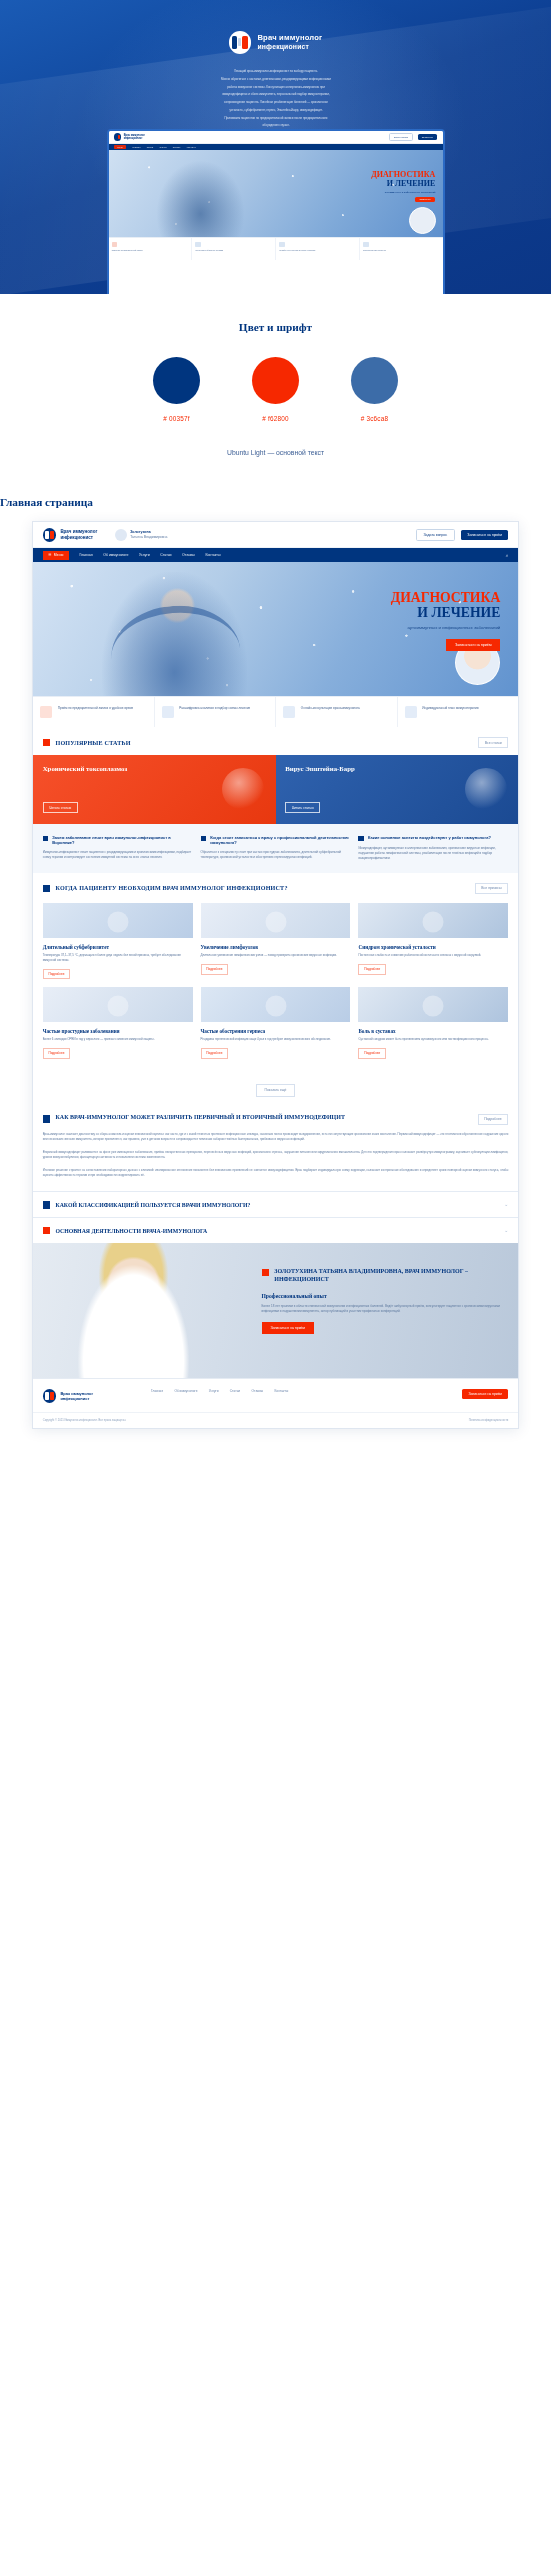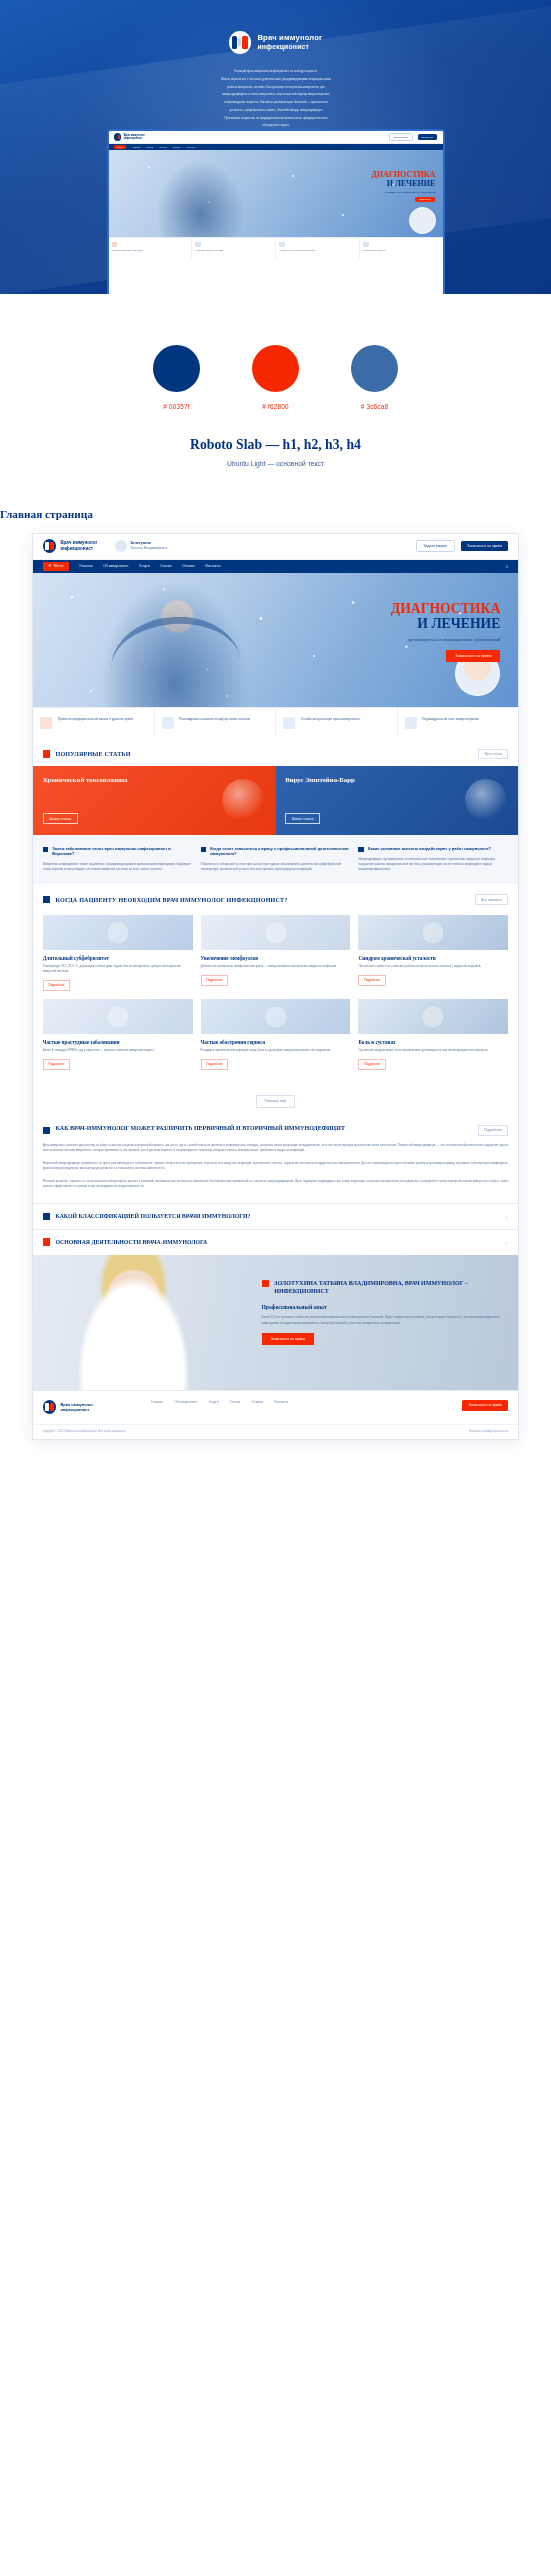--- a/index.html
+++ b/index.html
@@ -373,36 +373,36 @@
                 <div class="tx">Сопровождение пациента</div>
               </div>
           </div>
         </div>
       </div>
 
     </div>
   </div>
 
   <div class="colors-section">
+    <div class="section-title">Цвет и шрифт</div>
     <div class="swatches">
       <div class="sw">
         <div class="dot" style="background:#00357f"></div>
         <div class="code"># 00357f</div>
       </div>
       <div class="sw">
         <div class="dot" style="background:#f62800"></div>
         <div class="code"># f62800</div>
       </div>
       <div class="sw">
         <div class="dot" style="background:#3c6ca8"></div>
         <div class="code"># 3c6ca8</div>
       </div>
     </div>
     <div class="fonts">
-      <div class="f1">Roboto Slab — h1, h2, h3, h4</div>
       <div class="f2">Ubuntu Light — основной текст</div>
     </div>
   </div>
 
   <div class="mainpage-heading">
     <div class="section-title">Главная страница</div>
   </div>
 
   <div class="mock">
 

